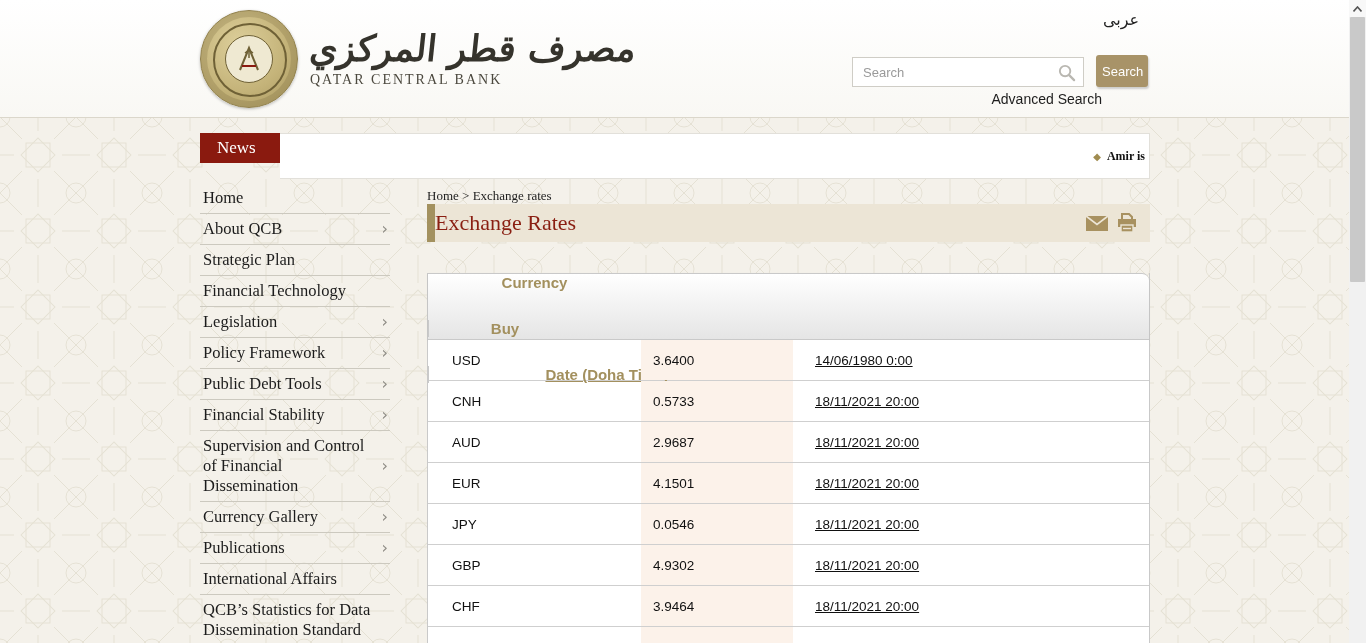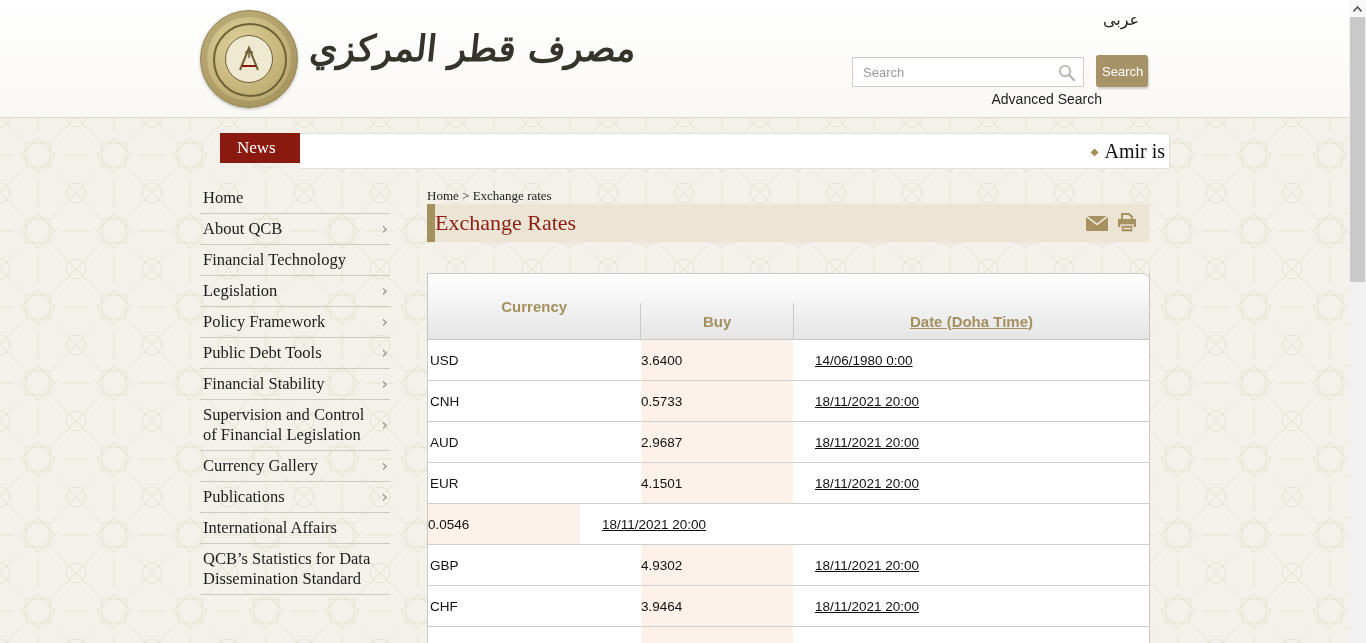--- a/index.html
+++ b/index.html
@@ -65,35 +65,35 @@
     background:#a89368;border:none;border-radius:3px;
     color:#fff;font-size:13px;cursor:pointer;
     font-family:"Liberation Sans", sans-serif;
     box-shadow:1px 2px 2px rgba(0,0,0,.18);
   }
   .advanced-search{
     position:absolute;left:917px;top:91px;width:185px;text-align:right;
     font-size:14px;color:#1d1d1d;cursor:pointer;
   }
   
-  .news-bar{position:absolute;left:200px;top:133px;width:950px;height:36px;display:flex;margin-left:20px;}
+  .news-bar{position:absolute;left:200px;top:133px;width:950px;height:46px;display:flex;}
   .news-label{
     width:80px;height:30px;background:#8a1a0f;color:#fff;
     font-family:"Liberation Serif", serif;font-size:17px;
     display:flex;align-items:center;padding-left:17px;box-sizing:border-box;
   }
   .news-ticker{
     flex:1;background:#fff;border:1px solid #e2e0da;border-left:none;
     display:flex;align-items:center;justify-content:flex-end;
     padding-right:4px;box-sizing:border-box;overflow:hidden;
   }
   .ticker-bullet{color:#a08c50;font-size:10px;margin-right:6px;}
   .ticker-text{
-    font-family:"Liberation Serif", serif;font-size:20px;color:#111;
-    white-space:nowrap;cursor:pointer;
+    font-family:"Liberation Serif", serif;font-size:12px;color:#111;
+    white-space:nowrap;cursor:pointer;font-weight:bold;
   }
   
   .sidebar{position:absolute;left:200px;top:183px;width:190px;}
   .side-item{
     position:relative;
     border-bottom:1px solid #ccc9bf;
     padding:5px 18px 5px 3px;
     font-family:"Liberation Serif", serif;
     font-size:16.5px;color:#1c1c1c;line-height:20px;
     cursor:pointer;
@@ -120,33 +120,34 @@
   .title-icons{position:absolute;right:12px;top:0;height:38px;display:flex;align-items:center;gap:7px;}
   .icon-btn{cursor:pointer;display:flex;align-items:center;}
   
   .rates-table{margin-top:31px;border-left:1px solid #c9c9c9;border-right:1px solid #c9c9c9;}
   .t-header{
     display:flex;height:65px;
     background:linear-gradient(#ffffff,#e5e5e5);
     border:1px solid #c9c9c9;border-left:none;border-right:none;
     border-top-right-radius:7px;
     box-shadow:0 1px 2px rgba(0,0,0,.08);
+    flex-direction:column;
   }
   .t-header .th{
     display:flex;align-items:center;justify-content:center;
     font-size:15px;font-weight:bold;color:#a3905e;
   }
   .th+.th{border-left:1px solid #c9c9c9;margin-top:29px;}
   .col-currency{width:213px;}
   .col-buy{width:152px;}
   .col-date{width:356px;text-decoration:underline;}
   .t-row{display:flex;height:40px;border-bottom:1px solid #cfcfcf;background:#fff;}
   .t-row .td{display:flex;align-items:center;font-size:13.5px;color:#111;}
-  .td.col-currency{padding-left:2px;box-sizing:border-box;}
-  .td.col-buy{box-sizing:border-box;background:#fcf2ea;}
+  .td.col-currency{padding-left:24px;box-sizing:border-box;}
+  .td.col-buy{padding-left:12px;box-sizing:border-box;background:#fcf2ea;}
   .td.col-date{padding-left:22px;box-sizing:border-box;}
   
   .scrollbar{
     position:absolute;right:0;top:0;width:17px;height:643px;background:#f1f1f1;
   }
   .scroll-up{
     width:17px;height:17px;background:#f8f8f8;
     display:flex;align-items:center;justify-content:center;cursor:pointer;
   }
   .scroll-thumb{
@@ -185,20 +186,21 @@
         <div class="coin-core">
           <svg class="coin-motif" viewBox="0 0 26 30">
             <path d="M4 26 L13 4 L22 26" fill="none" stroke="#6f6136" stroke-width="2"></path>
             <path d="M13 4 L13 14 M9 9 L13 6 L17 9" fill="none" stroke="#6f6136" stroke-width="1.5"></path>
             <path d="M6 22 L20 22" stroke="#8a1a0f" stroke-width="2"></path>
           </svg>
         </div>
       </div>
       <div class="logo-text-block">
         <div class="calligraphy">مصرف قطر المركزي</div>
+        <div class="bank-name">QATAR CENTRAL BANK</div>
       </div>
     </div>
 
     <div class="lang-link">عربى</div>
 
     <div class="search-wrap">
       <input class="search-input" type="text" placeholder="Search" style="">
       <svg class="magnifier" viewBox="0 0 20 20">
         <circle cx="8.5" cy="8.5" r="5.5" fill="none" stroke="#b9b7b1" stroke-width="2"></circle>
         <line x1="12.8" y1="12.8" x2="18" y2="18" stroke="#b9b7b1" stroke-width="2.4" stroke-linecap="round"></line>
@@ -216,35 +218,37 @@
     </div>
   </div>
 
   <nav class="sidebar">
     <div class="side-item">
       <span>Home</span></div>
     <div class="side-item">
       <span>About QCB</span>
       <span class="chev">›</span></div>
     <div class="side-item">
+      <span>Strategic Plan</span></div>
+    <div class="side-item">
       <span>Financial Technology</span></div>
     <div class="side-item">
       <span>Legislation</span>
       <span class="chev">›</span></div>
     <div class="side-item">
       <span>Policy Framework</span>
       <span class="chev">›</span></div>
     <div class="side-item">
       <span>Public Debt Tools</span>
       <span class="chev">›</span></div>
     <div class="side-item">
       <span>Financial Stability</span>
       <span class="chev">›</span></div>
     <div class="side-item">
-      <span>Supervision and Control of Financial Legislation</span>
+      <span>Supervision and Control of Financial Dissemination</span>
       <span class="chev">›</span></div>
     <div class="side-item">
       <span>Currency Gallery</span>
       <span class="chev">›</span></div>
     <div class="side-item">
       <span>Publications</span>
       <span class="chev">›</span></div>
     <div class="side-item">
       <span>International Affairs</span></div>
     <div class="side-item">
@@ -301,20 +305,21 @@
         <div class="td col-currency">AUD</div>
         <div class="td col-buy">2.9687</div>
         <div class="td col-date">18/11/2021 20:00</div>
       </div>
       <div class="t-row">
         <div class="td col-currency">EUR</div>
         <div class="td col-buy">4.1501</div>
         <div class="td col-date">18/11/2021 20:00</div>
       </div>
       <div class="t-row">
+        <div class="td col-currency">JPY</div>
         <div class="td col-buy">0.0546</div>
         <div class="td col-date">18/11/2021 20:00</div>
       </div>
       <div class="t-row">
         <div class="td col-currency">GBP</div>
         <div class="td col-buy">4.9302</div>
         <div class="td col-date">18/11/2021 20:00</div>
       </div>
       <div class="t-row">
         <div class="td col-currency">CHF</div>

